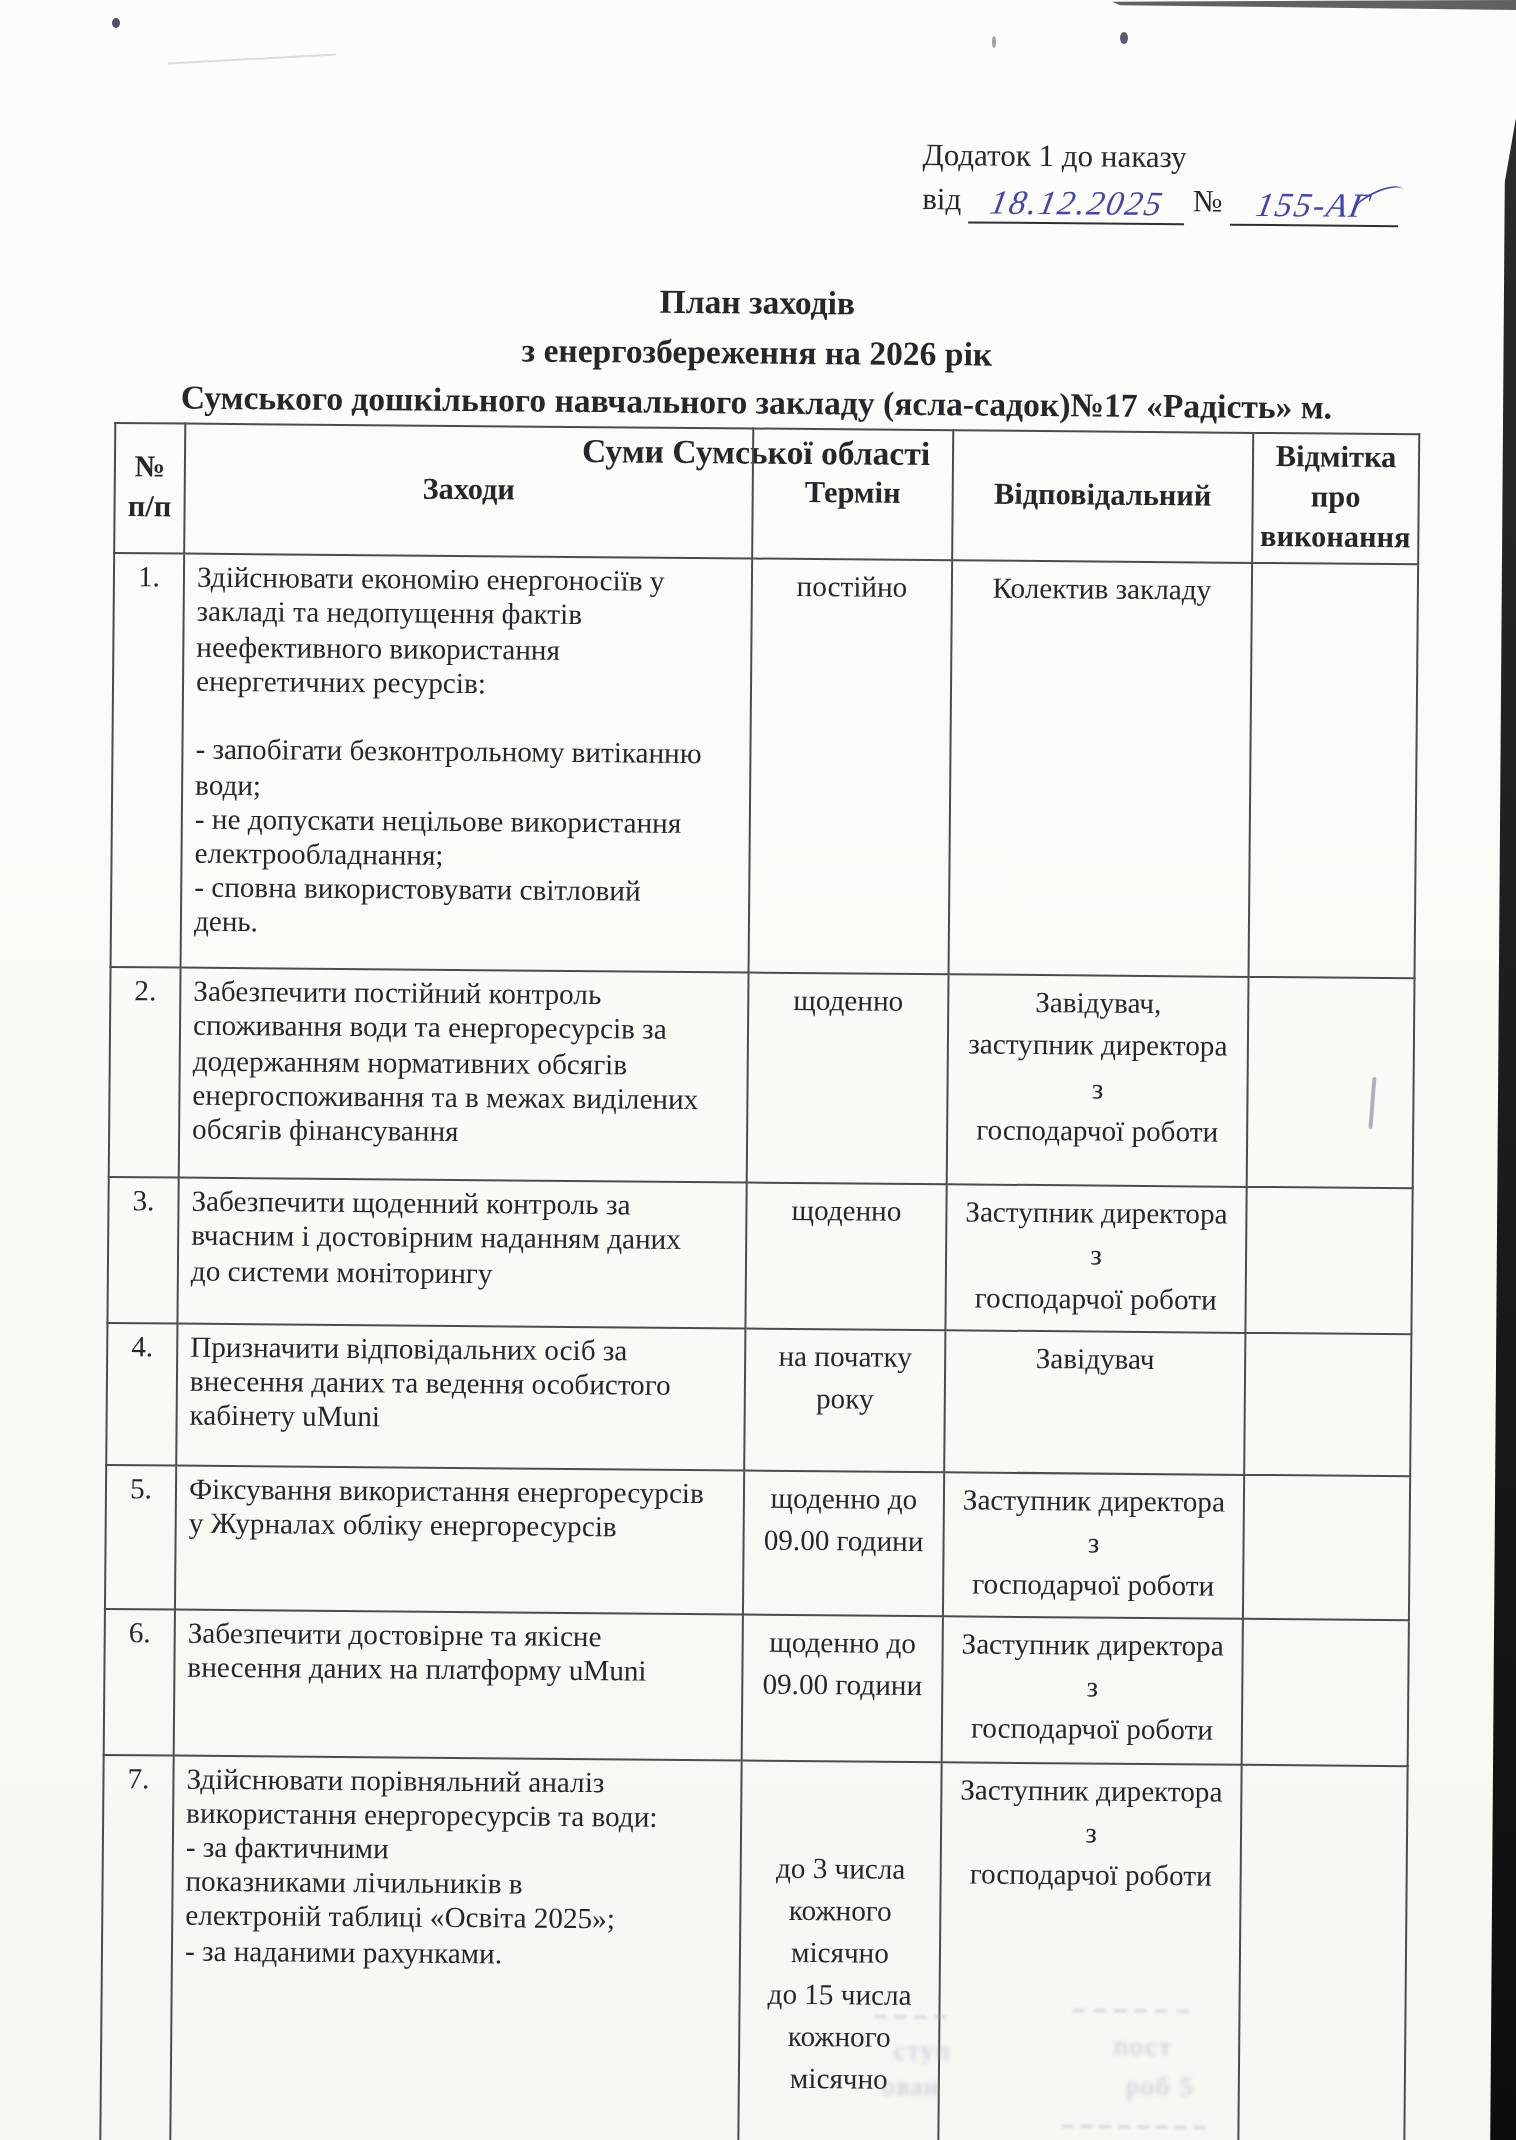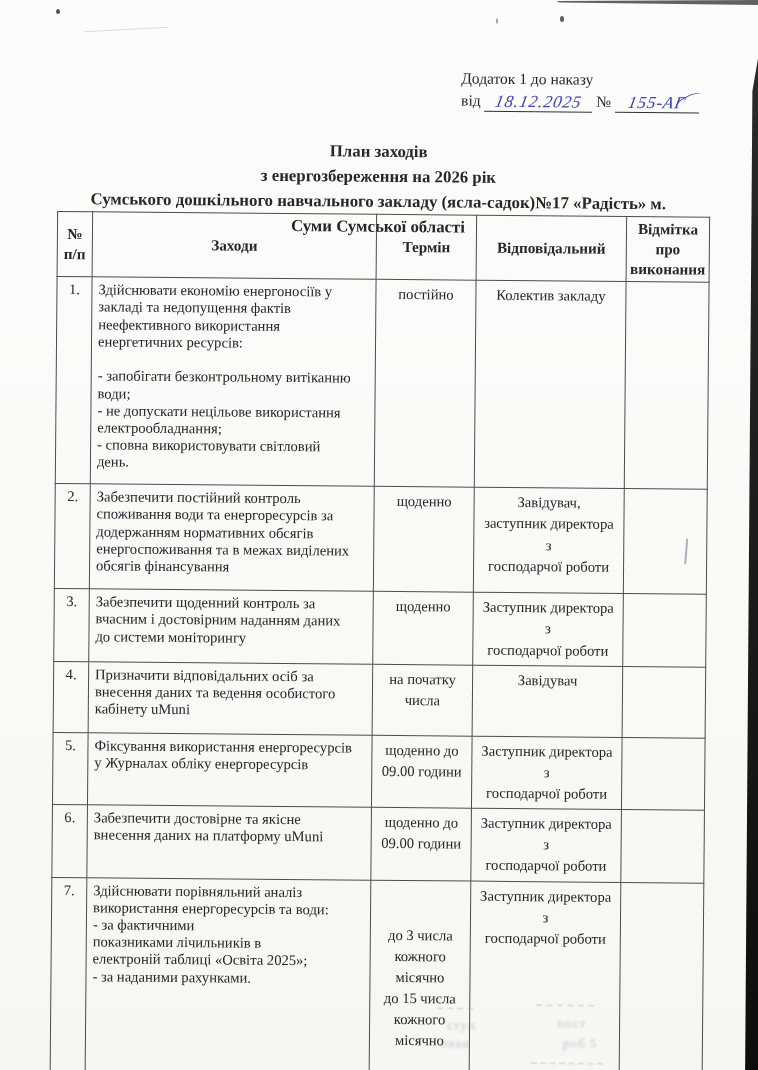--- a/index.html
+++ b/index.html
@@ -155,21 +155,21 @@
             <td class="c-resp">Заступник директора з
 господарчої роботи</td>
             <td class="c-mark"></td>
           </tr>
           <tr>
             <td class="c-num">4.</td>
             <td class="c-measure">Призначити відповідальних осіб за
 внесення даних та ведення особистого
 кабінету uMuni</td>
             <td class="c-term">на початку
-числа</td>
+року</td>
             <td class="c-resp">Завідувач</td>
             <td class="c-mark"></td>
           </tr>
           <tr>
             <td class="c-num">5.</td>
             <td class="c-measure">Фіксування використання енергоресурсів
 у Журналах обліку енергоресурсів</td>
             <td class="c-term">щоденно до
 09.00 години</td>
             <td class="c-resp">Заступник директора з

